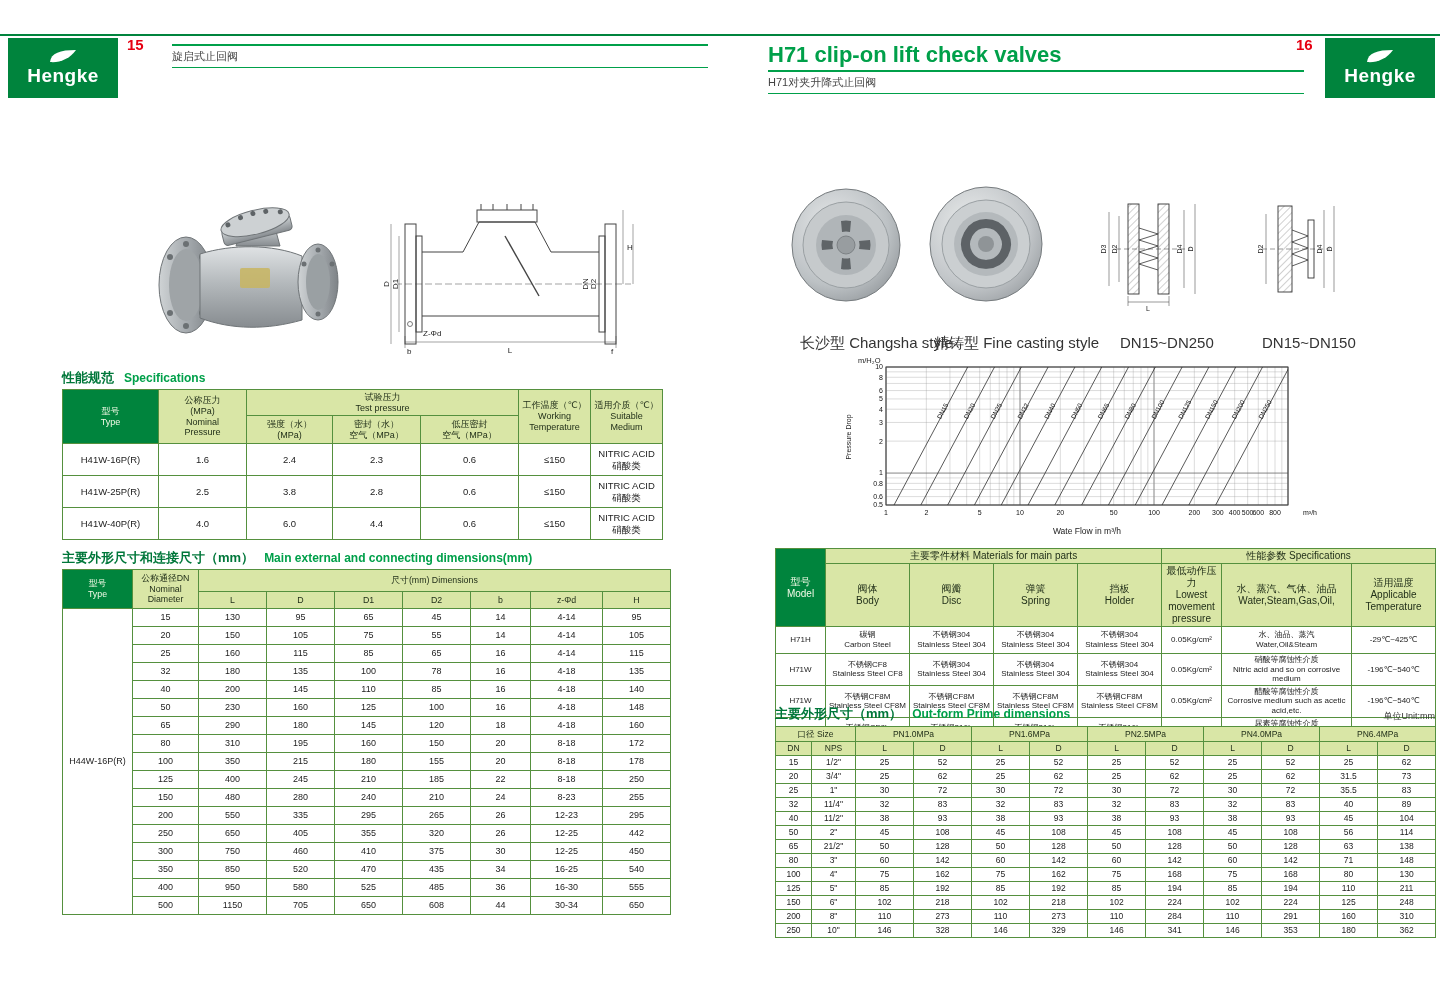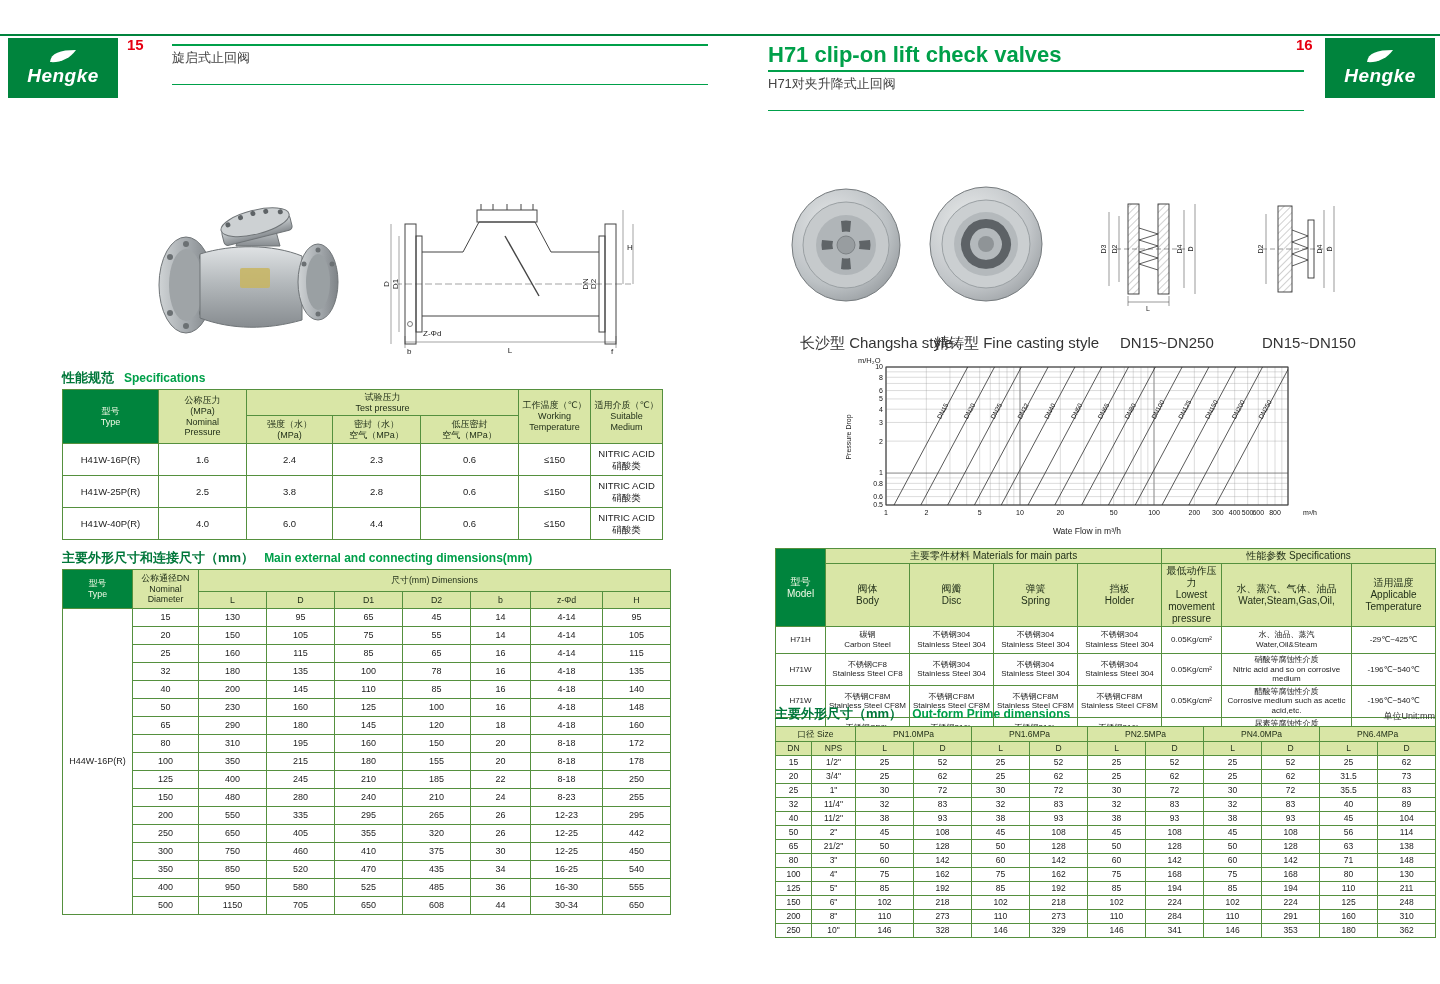--- a/index.html
+++ b/index.html
@@ -2,25 +2,25 @@
 <html><head>
 <meta charset="utf-8">
 <style>
   html,body{margin:0;padding:0;}
   body{width:1440px;height:984px;position:relative;background:#fff;overflow:hidden;
        font-family:"Liberation Sans","DejaVu Sans",sans-serif;color:#1c1c1c;}
   .abs{position:absolute;}
   .topline{top:34px;left:0;width:1440px;height:2px;background:#00843d;}
   .logo{top:38px;width:110px;height:60px;background:#00843d;color:#fff;display:flex;
         flex-direction:column;align-items:center;justify-content:center;gap:1px;}
-  .logo .brand{font-size:19px;font-style:italic;font-weight:bold;letter-spacing:.5px;}
+  .logo .brand{font-size:19px;font-weight:bold;letter-spacing:.5px;}
   .pageno{top:36px;color:#e60012;font-weight:bold;font-size:15px;}
   .titleblock .title-en{font-size:22px;font-weight:bold;color:#00a04a;}
   .titleblock .rule{height:2px;background:#00a04a;margin:2px 0 3px;}
-  .titleblock .title-zh{font-size:13px;color:#444;padding-bottom:17px;border-bottom:1px solid #00a04a;}
+  .titleblock .title-zh{font-size:11px;color:#444;padding-bottom:3px;border-bottom:1px solid #00a04a;}
   .sec-head{font-size:13px;font-weight:bold;color:#00773a;}
   .sec-head .en{font-size:12px;color:#00a04a;margin-left:10px;}
   .sec-head .unit{font-size:9px;color:#333;font-weight:normal;}
   .head-flex{width:660px;display:flex;justify-content:space-between;align-items:flex-end;}
   .caption{font-size:15px;color:#333;}
   table.tbl{border-collapse:collapse;table-layout:fixed;background:#fff;border:1.5px solid #3c7a33;}
   .tbl th,.tbl td{border:1px solid #55903e;text-align:center;vertical-align:middle;
        white-space:pre-line;line-height:1.2;padding:1px 2px;overflow:hidden;}
   .tbl th{background:#d9e6a6;font-weight:normal;color:#22301a;}
   .tbl th.dark{background:#00843d;color:#f4fbe8;}

